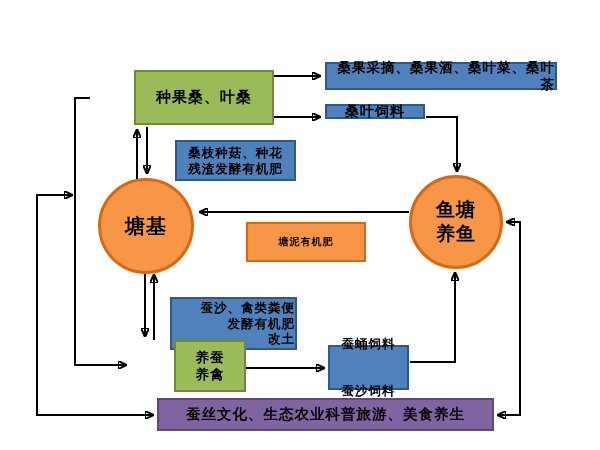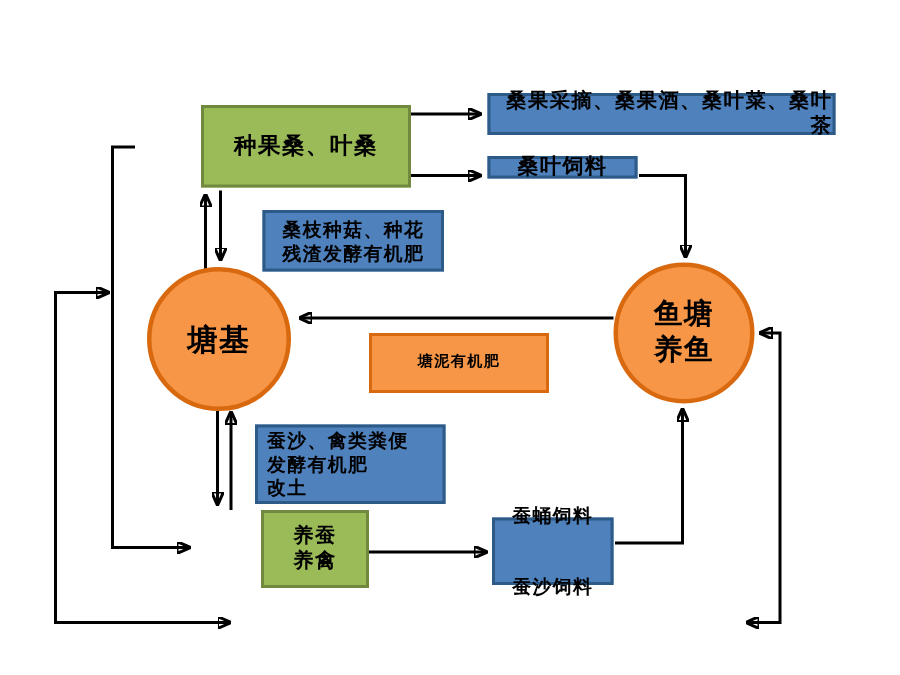--- a/index.html
+++ b/index.html
@@ -20,21 +20,21 @@
   .circle{background:#F79646;border:3px solid #D9690F;border-radius:50%;}
   .purple{background:#8064A2;border:2px solid #5F497A;}
 
   .n-plant{left:90px;top:70px;width:140px;height:55px;font-size:15px;}
   .n-products{left:325px;top:62px;width:232px;height:28px;font-size:13.5px;}
   .n-leaffeed{left:325px;top:104px;width:100px;height:15px;font-size:14px;}
   .n-mushroom{left:175px;top:140px;width:121px;height:41px;font-size:12.5px;}
   .n-dike{left:98px;top:178px;width:96px;height:96px;font-size:20px;}
   .n-fishpond{left:409px;top:175px;width:94px;height:94px;font-size:19px;}
   .n-mud{left:246px;top:222px;width:120px;height:40px;font-size:10px;}
-  .n-manure{left:170px;top:283px;width:127px;height:53px;font-size:12.5px;align-items:flex-start;text-align:left;padding-left:6px;}
+  .n-manure{left:170px;top:297px;width:127px;height:53px;font-size:12.5px;align-items:flex-end;text-align:left;padding-left:6px;}
   .n-silkworm{left:130px;top:340px;width:72px;height:52px;font-size:13.5px;}
   .n-pupafeed{left:328px;top:345px;width:81px;height:45px;font-size:12.5px;gap:31px;}
   .n-tourism{left:157px;top:398px;width:337px;height:33px;font-size:14.5px;}
 </style>
 </head>
 <body>
 
 <div class="canvas">
 
   <svg class="connectors" viewBox="0 0 600 450">
@@ -100,14 +100,17 @@
   <div class="node green n-silkworm">
     <span>养蚕</span>
     <span>养禽</span>
   </div>
 
   <div class="node blue n-pupafeed">
     <span>蚕蛹饲料</span>
     <span>蚕沙饲料</span>
   </div>
 
+  <div class="node purple n-tourism">
+    <span>蚕丝文化、生态农业科普旅游、美食养生</span>
+  </div>
 
 </div>
 
 </body></html>

